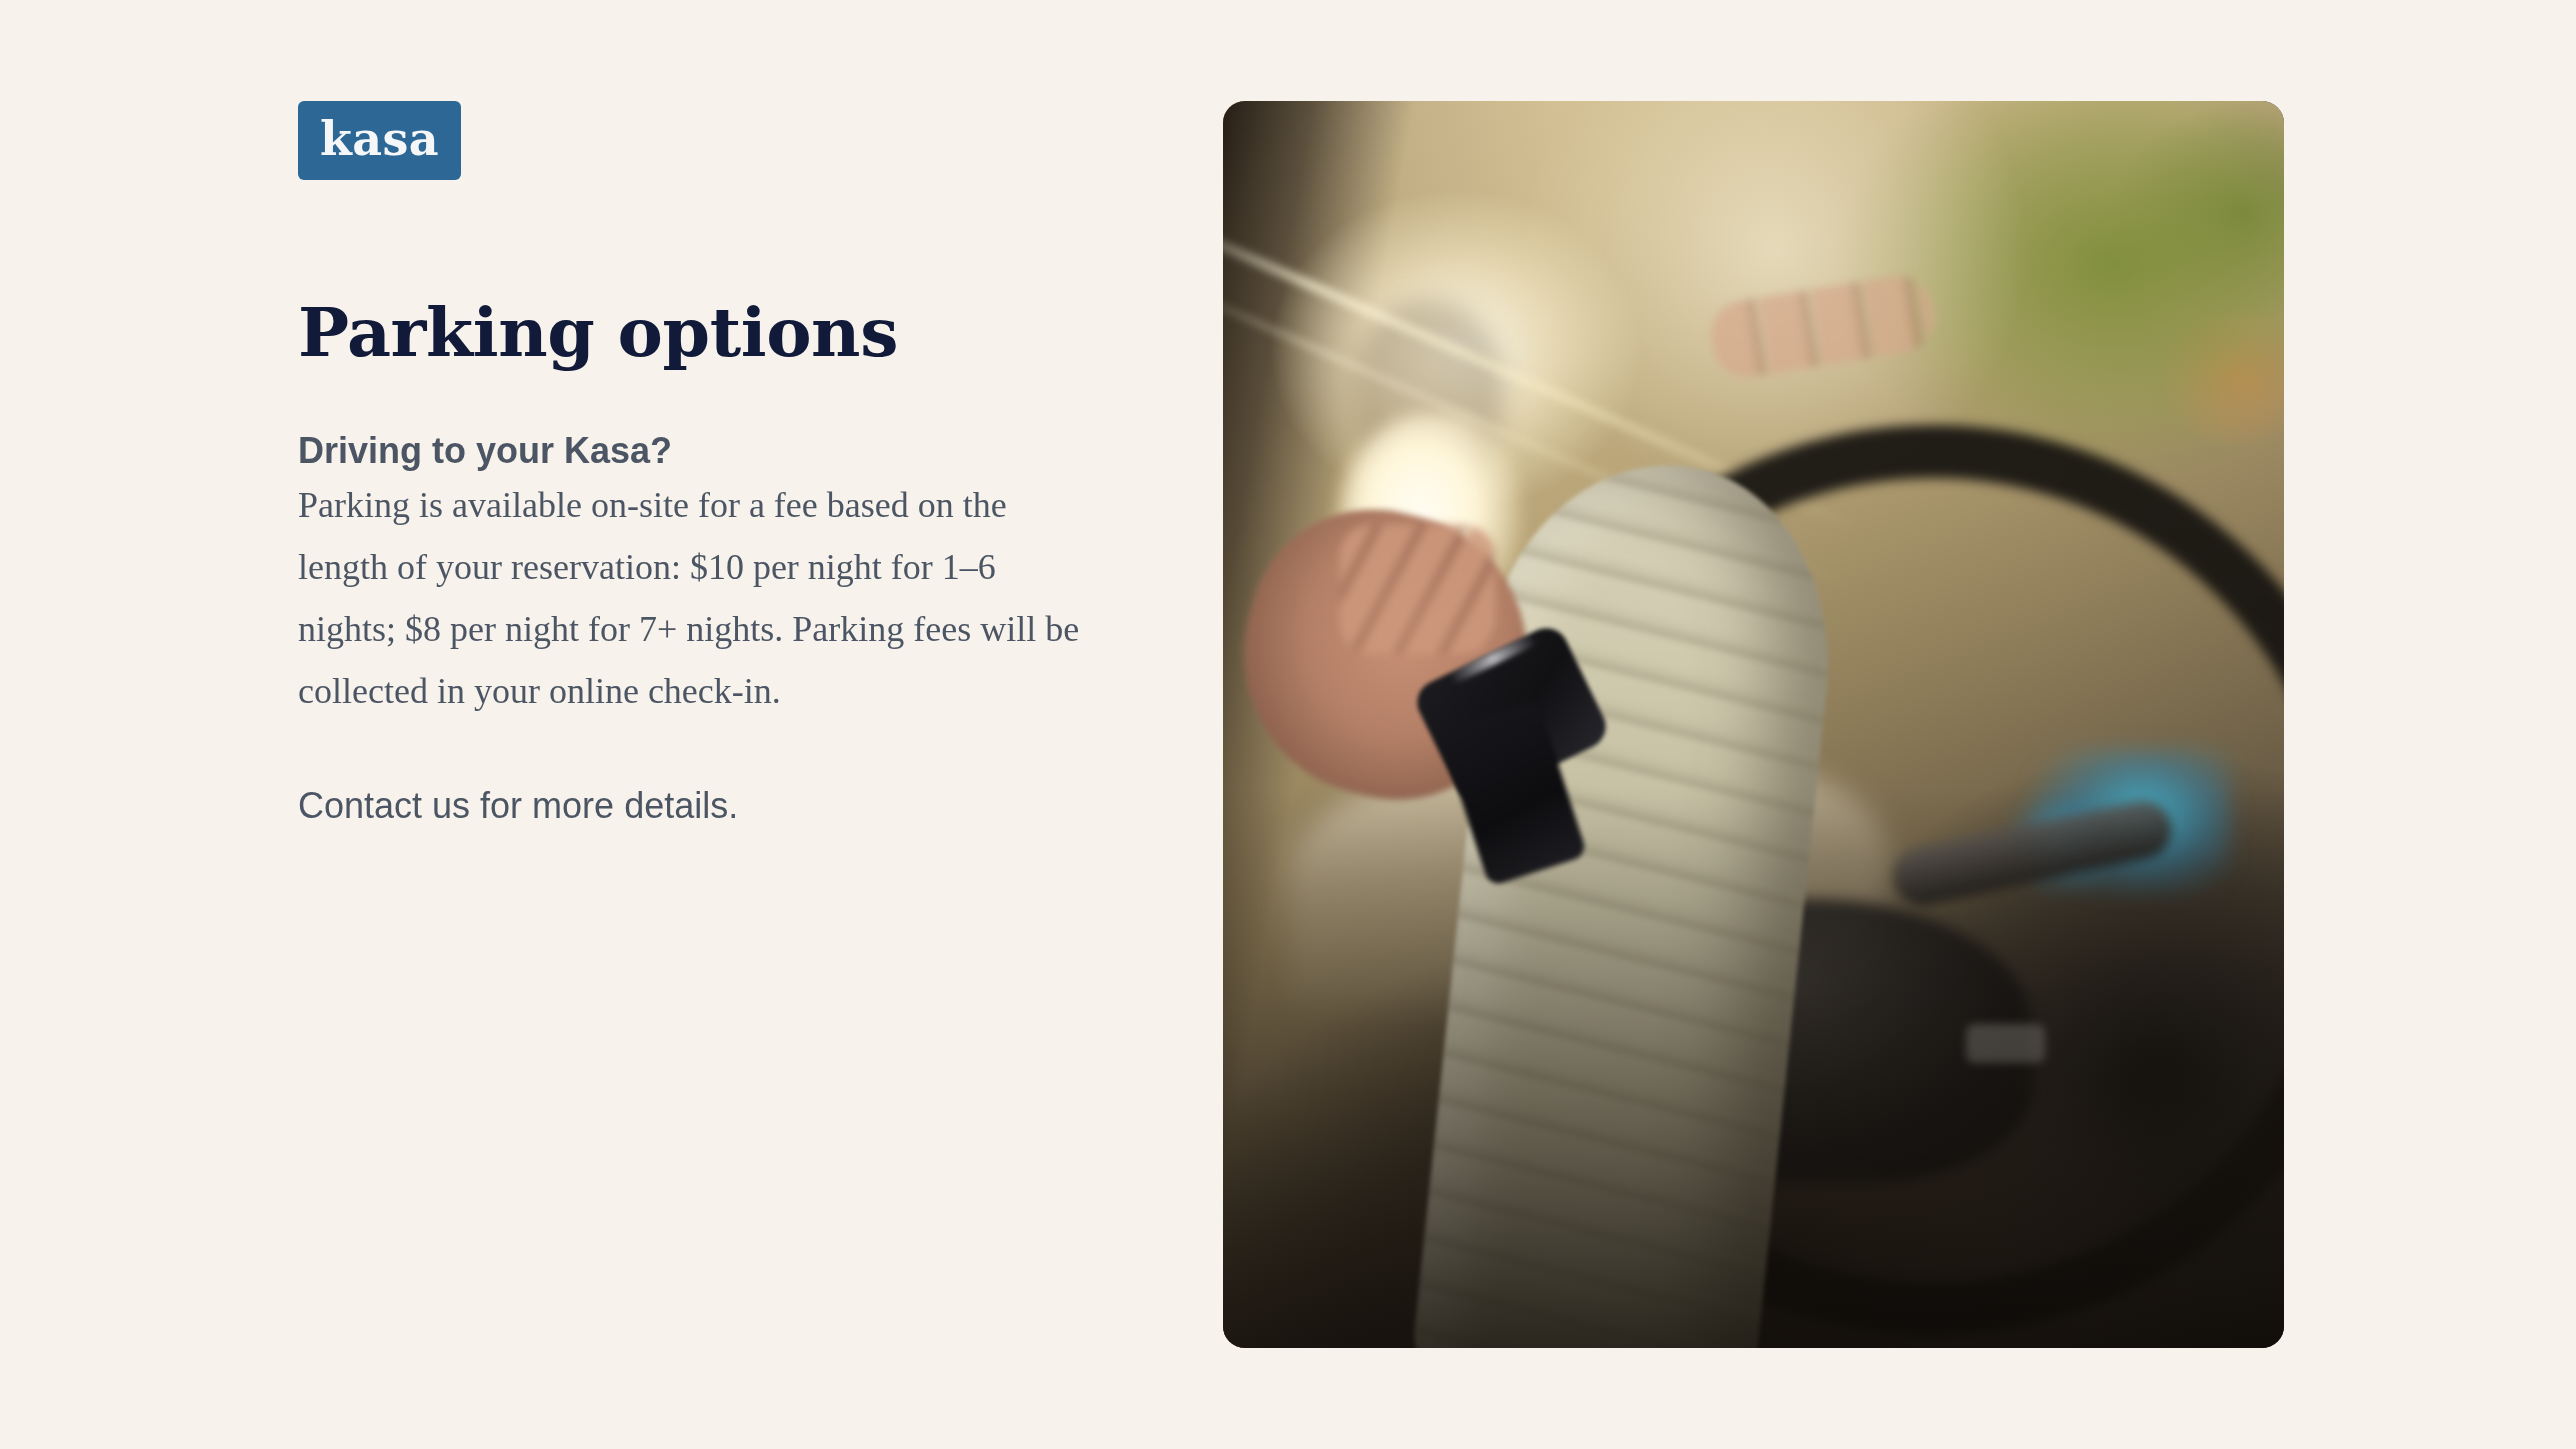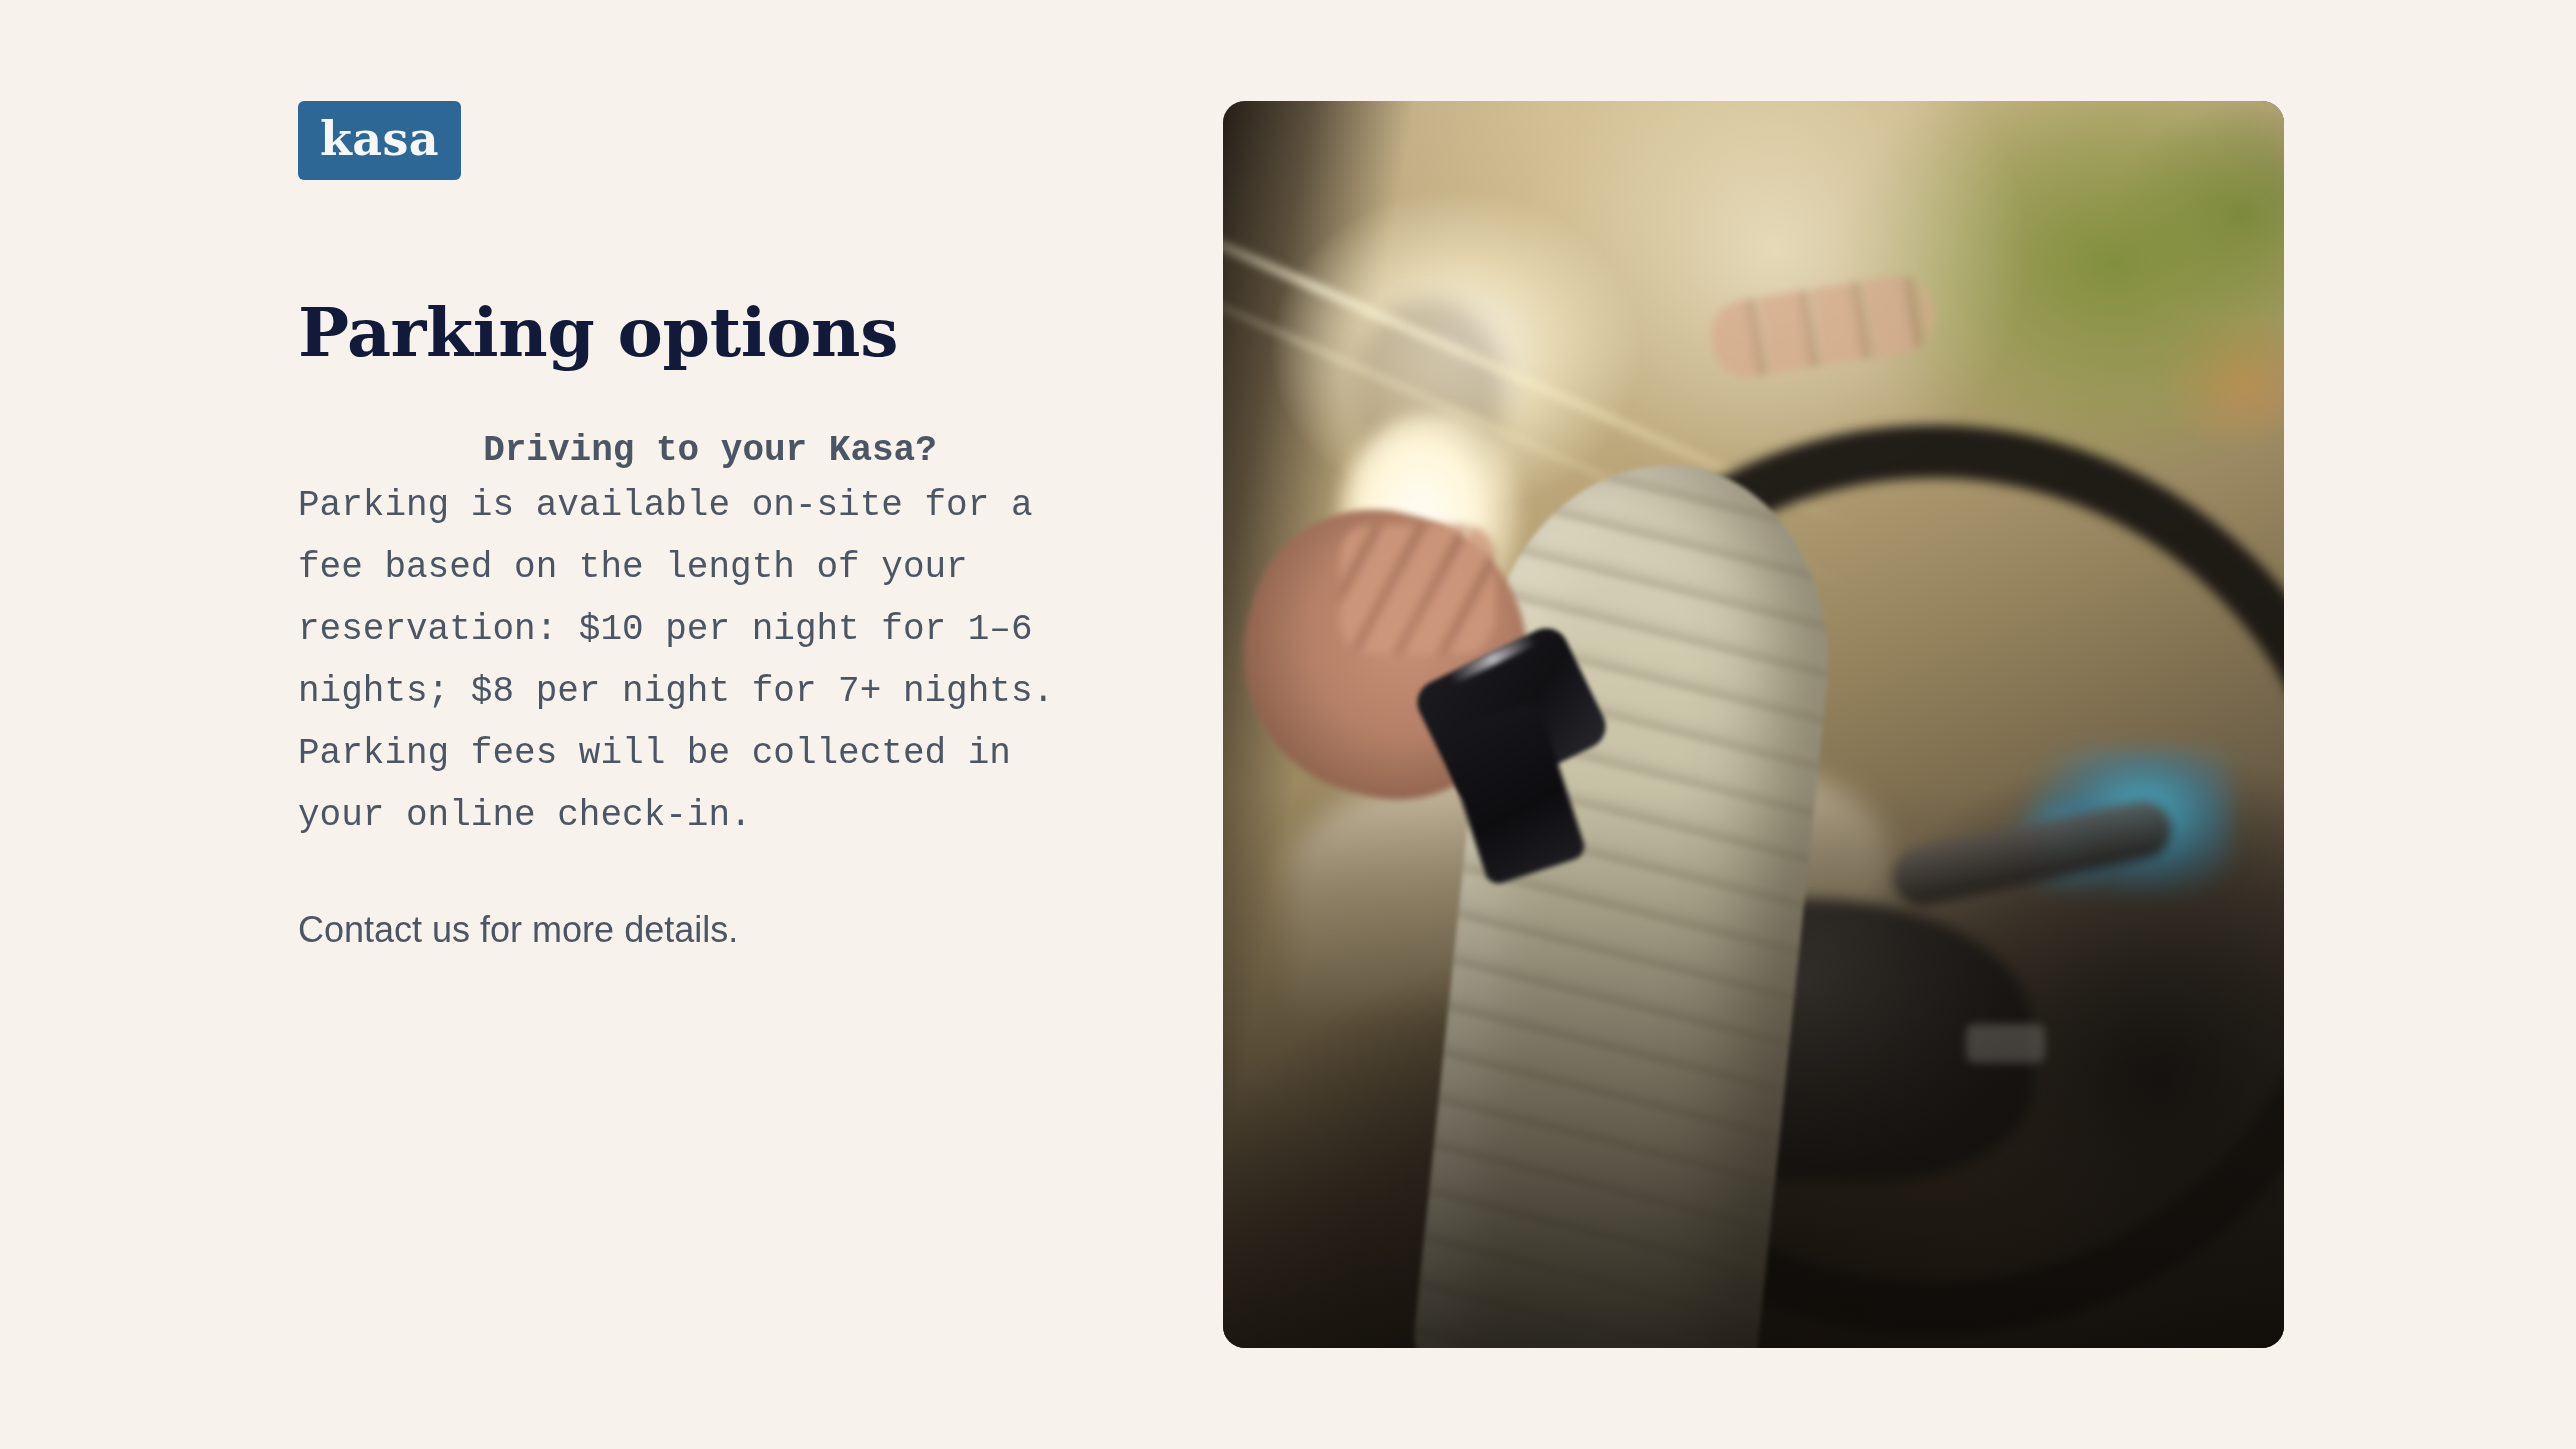--- a/index.html
+++ b/index.html
@@ -62,31 +62,30 @@
   }
 
   .body-block {
     position: absolute;
     top: 328px;
     left: 0;
     width: 824px;
   }
 
   .lede {
-    font-family: Liberation Mono, monospace;
+    font-family: Liberation Sans, sans-serif;
     font-weight: 700;
     font-size: 36px;
     line-height: 1.24;
     color: #4b5563;
     margin: 0 0 1.7px 0;
-    text-align: center;
   }
 
   .para {
-    font-family: Liberation Mono, monospace;
+    font-family: Liberation Serif, serif;
     font-weight: 400;
     font-size: 36px;
     line-height: 1.72;
     color: #4b5563;
     margin: 0;
     width: 799px;
   }
 
   .section-gap {
     height: 57px;

